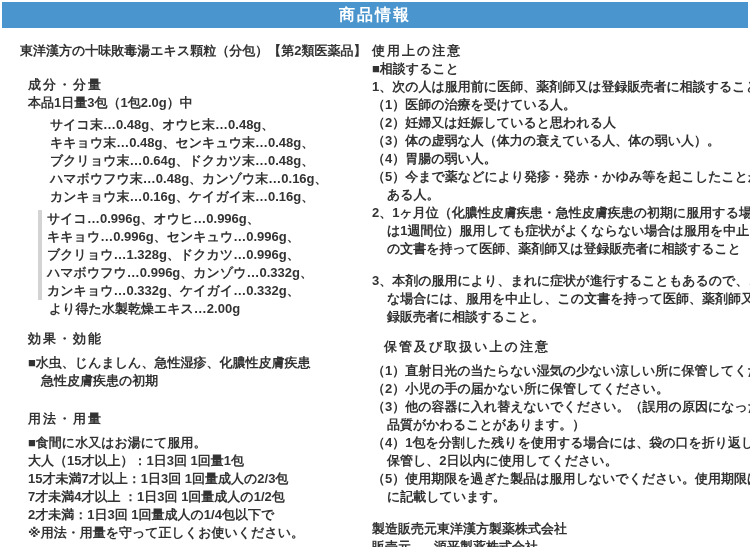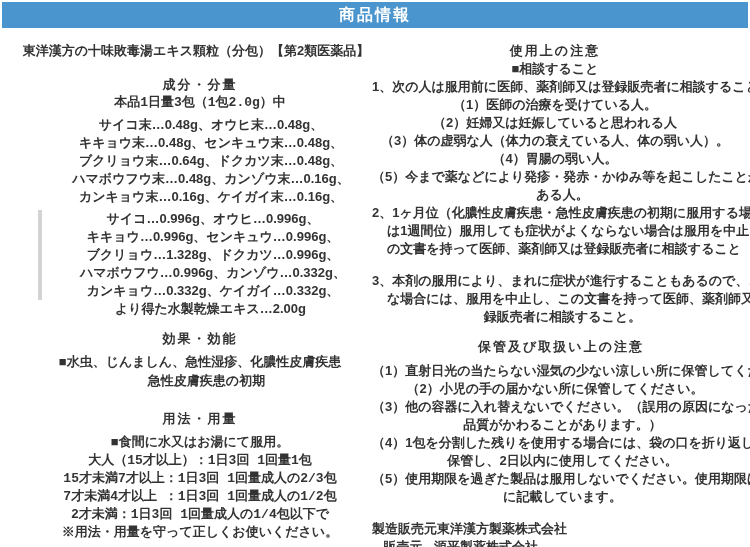--- a/index.html
+++ b/index.html
@@ -2,36 +2,36 @@
 <html><head>
 <meta charset="utf-8">
 <style>
   * { margin:0; padding:0; box-sizing:border-box; }
   html,body { background:#ffffff; }
   body {
     width:750px; height:547px; overflow:hidden;
     font-family:"Liberation Sans","DejaVu Sans",sans-serif;
     font-weight:bold; color:#333333; font-size:13px;
   }
-  .page { width:750px; height:547px; overflow:hidden;text-align:center; }
+  .page { width:750px; height:547px; overflow:hidden; }
   .header {
     margin:2px 2px 0 2px; height:26px; background:#4a95cd;
     display:flex; align-items:center; justify-content:center;
   }
   .header-title { color:#ffffff; font-size:16px; letter-spacing:2px; }
   .content { display:flex; padding:14px 6px 0 20px; }
   .col-left  { width:352px; flex:0 0 352px; }
   .col-right { width:366px; flex:0 0 366px; }
   .line { line-height:18px; white-space:nowrap; }
   .sec-h { letter-spacing:2px; margin-left:8px; }
-  .ml8  { margin-left:8px;font-family:Liberation Mono, monospace; }
+  .ml8  { margin-left:8px; }
   .ml30 { margin-left:30px; }
   .quote {
     margin-left:18px; margin-top:4px;
-    border-left:4px solid #d3d3d3; padding-left:12px;
+    border-left:4px solid #d3d3d3; padding-left:5px;
   }
   .extract-total { margin-left:29px; }
   .indent13 { margin-left:8px; padding-left:13px; }
   .cont { padding-left:15px; }
   .mt16 { margin-top:16px; }
   .mt12 { margin-top:12px; }
   .mt14 { margin-top:14px; }
   .mt20 { margin-top:20px; }
   .mt8  { margin-top:0; }
   .mt6  { margin-top:6px; }

